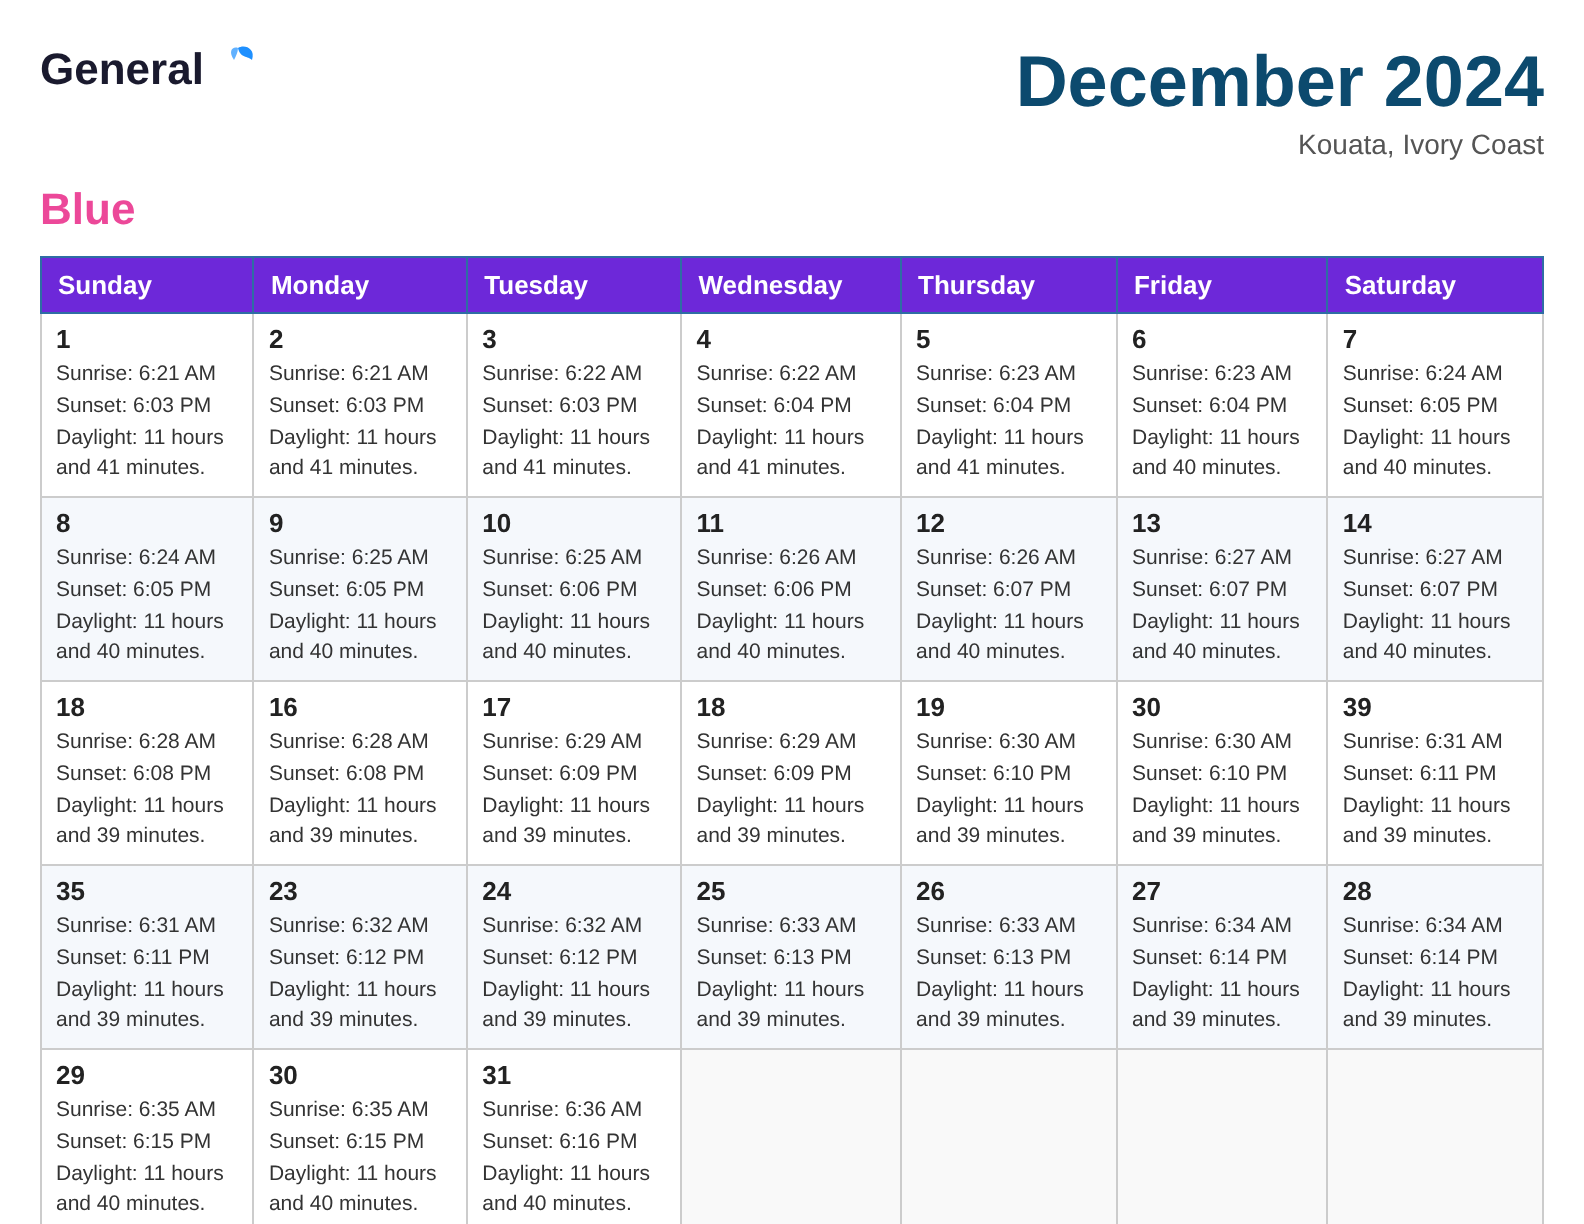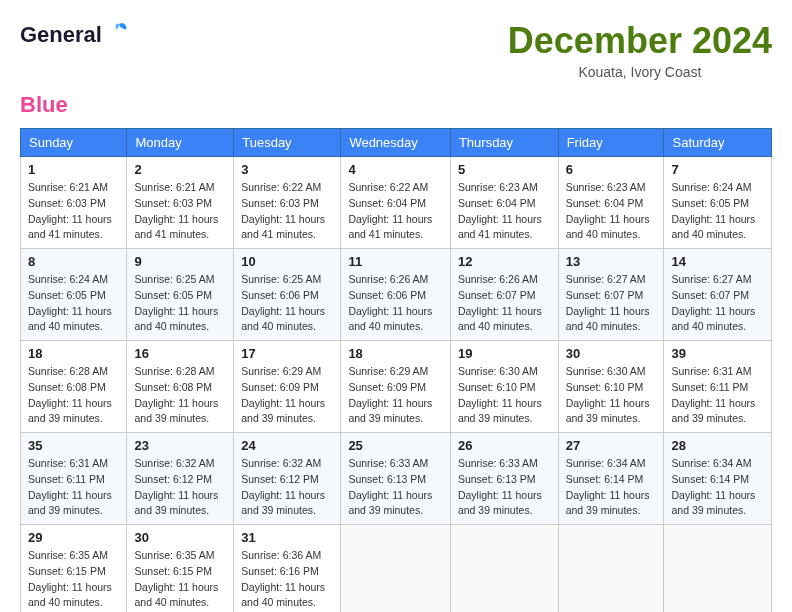--- a/index.html
+++ b/index.html
@@ -21,38 +21,37 @@
       flex-direction: column;
       align-items: flex-start;
       gap: 48px;
     }
     .title-block {
       text-align: right;
     }
     .month-title {
       font-size: 36px;
       font-weight: bold;
-      color: #4d7c0f;
+      color: #0c4a6e;
     }
     .location {
       font-size: 14px;
       color: #555;
       margin-top: 2px;
-      text-align: center;
     }
     .calendar {
       width: 100%;
       border-collapse: collapse;
       border: 1px solid #ccc;
     }
     .calendar th {
-      background: #3b82f6;
+      background: #6d28d9;
       color: #fff;
       font-size: 13px;
-      font-weight: normal;
+      font-weight: bold;
       text-align: left;
       padding: 6px 8px;
       border: 1px solid #2e6da4;
     }
     .calendar td {
       border: 1px solid #ccc;
       vertical-align: top;
       padding: 5px 7px;
       font-size: 10.5px;
       color: #333;

